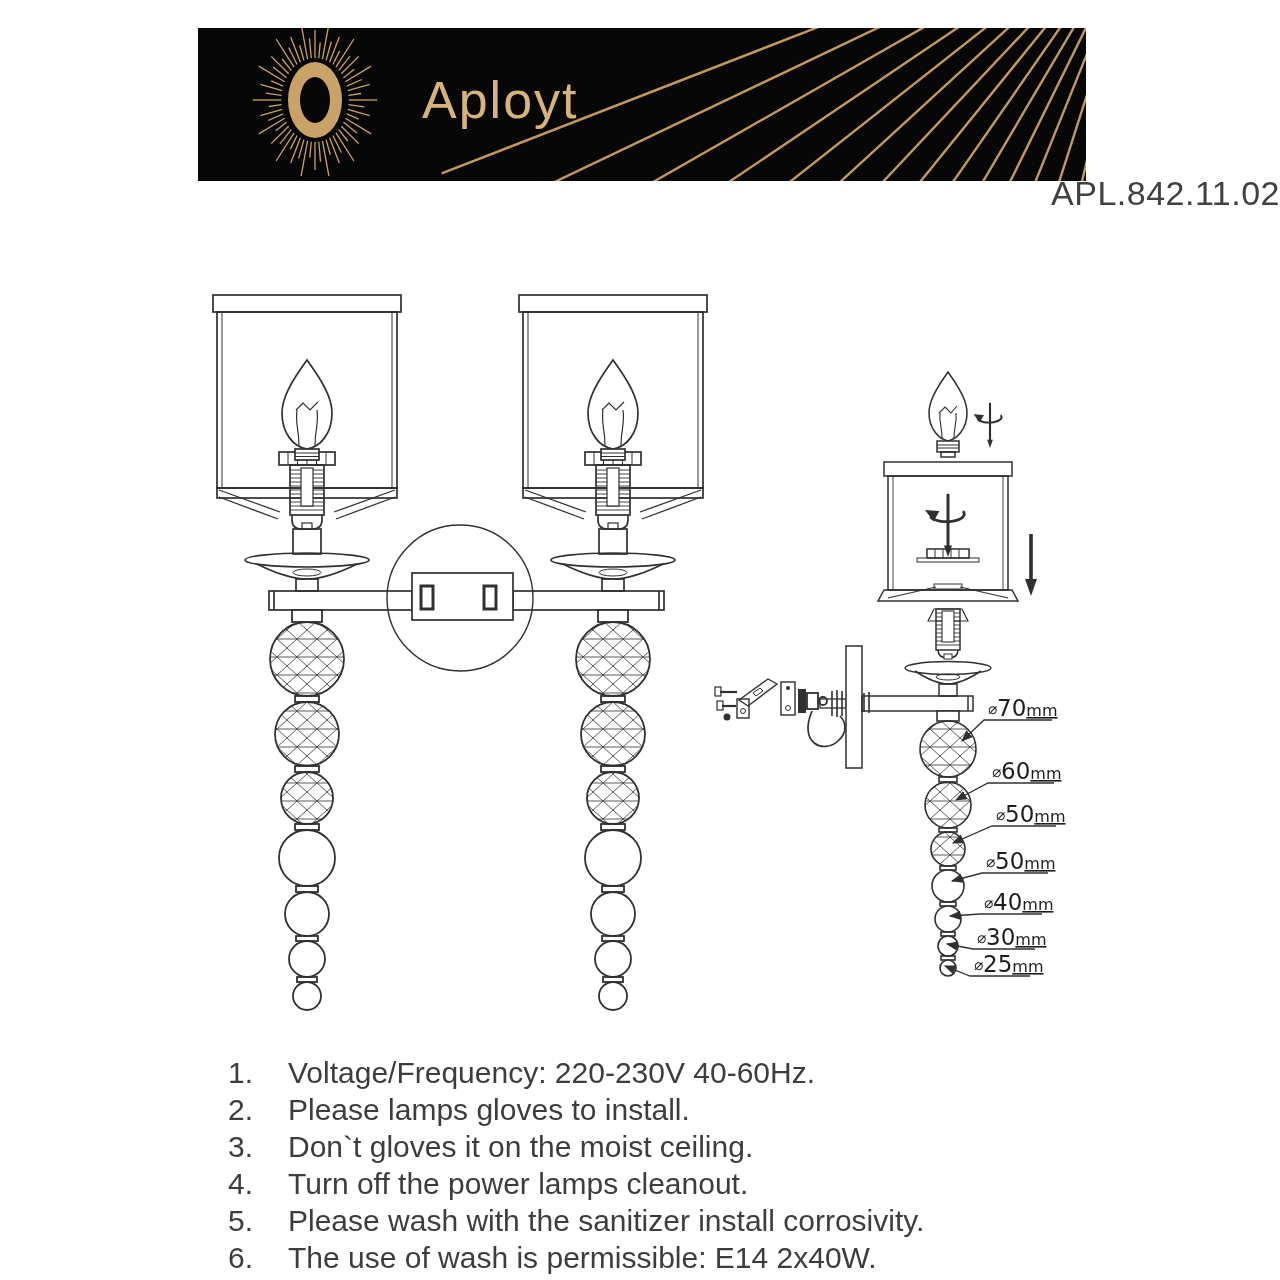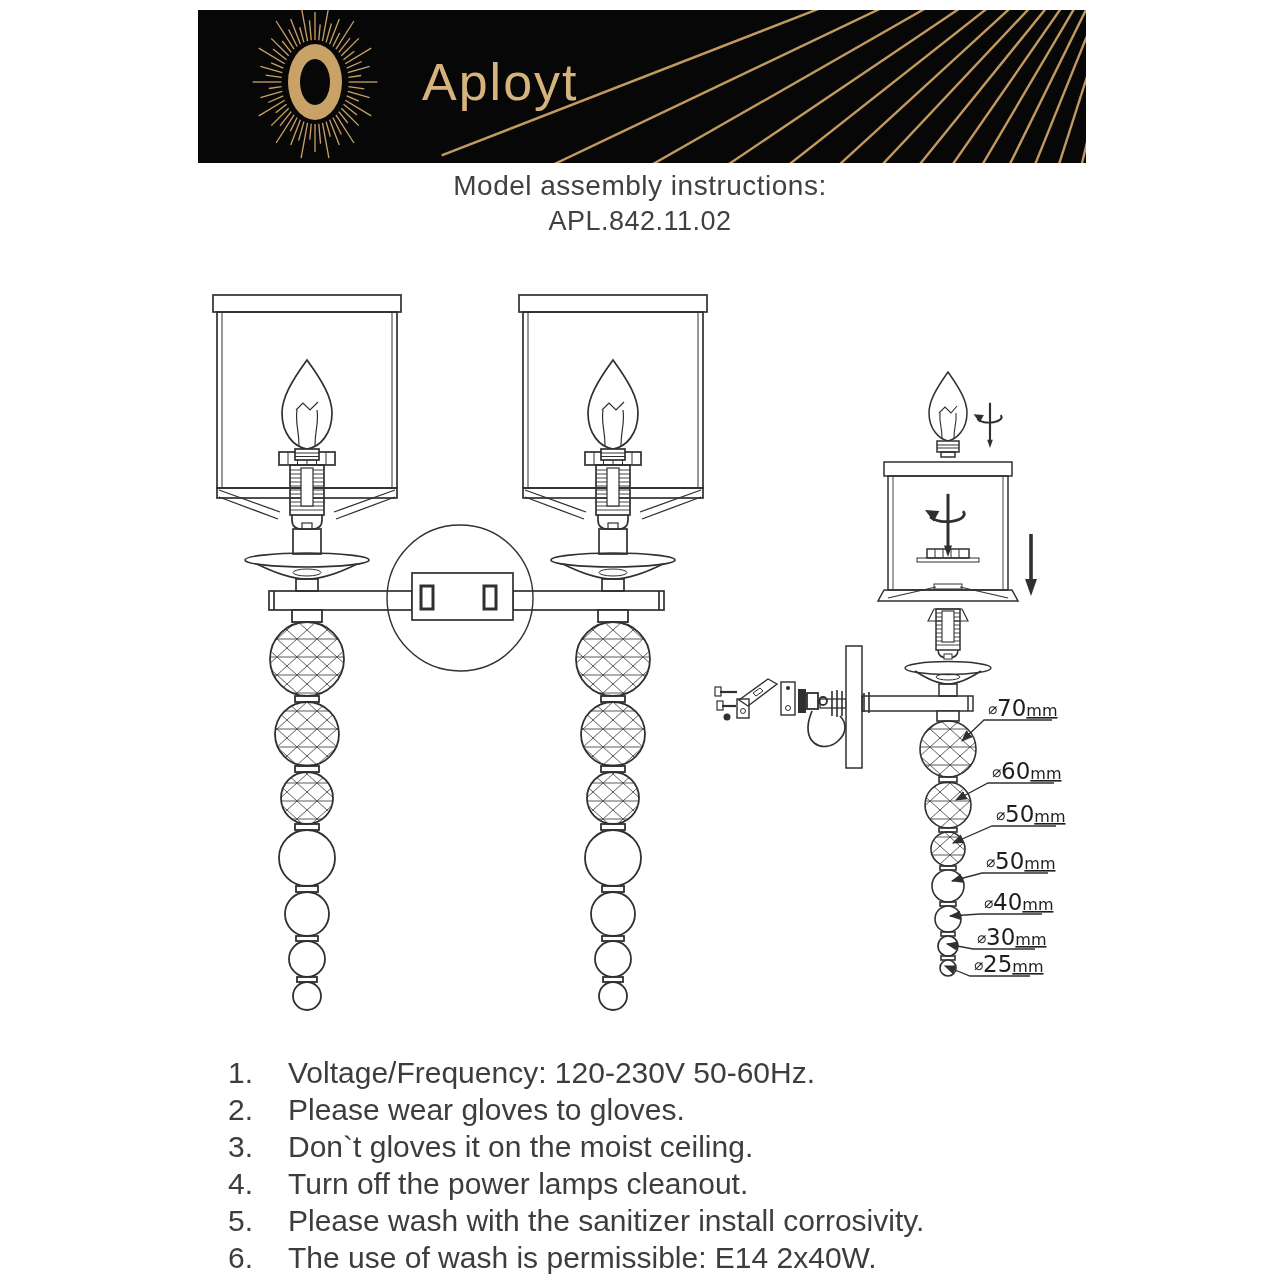--- a/index.html
+++ b/index.html
@@ -1,23 +1,23 @@
 <!DOCTYPE html>
 <html><head>
 <meta charset="utf-8">
 <style>
   html,body{margin:0;padding:0;background:#ffffff;}
   .page{position:relative;width:1280px;height:1280px;background:#ffffff;overflow:hidden;
         font-family:"Liberation Sans",sans-serif;}
-  .banner{position:absolute;left:198px;top:10px;width:888px;height:153px;background:#070707;overflow:hidden;}
+  .banner{position:absolute;left:198px;top:28px;width:888px;height:153px;background:#070707;overflow:hidden;}
   .banner svg{position:absolute;left:0;top:0;}
   .brand-text{font-family:"Liberation Sans",sans-serif;font-size:52px;letter-spacing:2px;fill:#d6b27c;}
   .title-block{position:absolute;left:0;top:170px;width:100%;text-align:center;color:#414141;}
   .title-line{font-size:28px;letter-spacing:0.5px;}
-  .model-line{font-size:27px;margin-top:4px;letter-spacing:0.5px;}
+  .model-line{font-size:34px;margin-top:4px;letter-spacing:0.5px;text-align:right;}
   .diagram{position:absolute;left:0;top:0;width:1280px;height:1280px;}
   .dim{font-family:"DejaVu Sans",sans-serif;fill:#1e1e1e;}
   .dp{font-size:15px;}
   .dn{font-size:23px;}
   .du{font-size:16px;text-decoration:underline;}
   ol.instructions{position:absolute;left:228px;top:1056px;margin:0;padding:0;list-style:none;}
   ol.instructions li{display:flex;height:37px;font-size:30px;color:#3d3d3d;}
   ol.instructions .num{width:60px;flex:0 0 60px;}
 </style>
 </head>
@@ -101,21 +101,20 @@
           <line x1="147.27255396152128" y1="53.77688295706258" x2="173.22045735711097" y2="38.157068348830514" stroke-width="1.3"></line>
           <line x1="148.71447989836116" y1="58.12827939788297" x2="163.81661318329503" y2="51.522698158779626" stroke-width="1.3"></line>
           <line x1="149.75757784930926" y1="62.654120773834784" x2="171.59596308218212" y2="56.423534623057975" stroke-width="1.3"></line>
           <line x1="150.38873025241296" y1="67.29749200366106" x2="163.10824653904646" y2="65.50606038600813" stroke-width="1.3"></line>
         </g>
       <text class="brand-text" x="224" y="90">Aployt</text>
     </svg>
   </div>
 
   <div class="title-block">
-    <div class="title-line">Model assembly instructions:</div>
     <div class="model-line">APL.842.11.02</div>
   </div>
 
   <svg class="diagram" viewBox="0 0 1280 1280">
     <defs>
       <pattern id="facetPat" width="20" height="18" patternUnits="userSpaceOnUse">
         <path d="M0 0 L20 18 M20 0 L0 18 M0 9 H20" stroke="#4a4a4a" stroke-width="0.9" fill="none"></path>
       </pattern>
       <marker id="arr" viewBox="0 0 10 10" refX="9" refY="5" markerWidth="9" markerHeight="9" orient="auto">
         <path d="M0 1 L10 5 L0 9 Z" fill="#303030"></path>
@@ -302,25 +301,25 @@
         <text class="dim" x="984" y="910"><tspan class="dp" dy="-2">⌀</tspan><tspan class="dn" dy="2">40</tspan><tspan class="du">mm</tspan></text>
         <text class="dim" x="977" y="945"><tspan class="dp" dy="-2">⌀</tspan><tspan class="dn" dy="2">30</tspan><tspan class="du">mm</tspan></text>
         <text class="dim" x="974" y="972"><tspan class="dp" dy="-2">⌀</tspan><tspan class="dn" dy="2">25</tspan><tspan class="du">mm</tspan></text>
       </g>
     </g>
   </svg>
 
   <ol class="instructions">
     <li>
         <span class="num">1.</span>
-        <span class="txt">Voltage/Frequency: 120-230V 50-60Hz.</span>
+        <span class="txt">Voltage/Frequency: 220-230V 40-60Hz.</span>
       </li>
     <li>
         <span class="num">2.</span>
-        <span class="txt">Please wear gloves to gloves.</span>
+        <span class="txt">Please lamps gloves to install.</span>
       </li>
     <li>
         <span class="num">3.</span>
         <span class="txt">Don`t gloves it on the moist ceiling.</span>
       </li>
     <li>
         <span class="num">4.</span>
         <span class="txt">Turn off the power lamps cleanout.</span>
       </li>
     <li>

